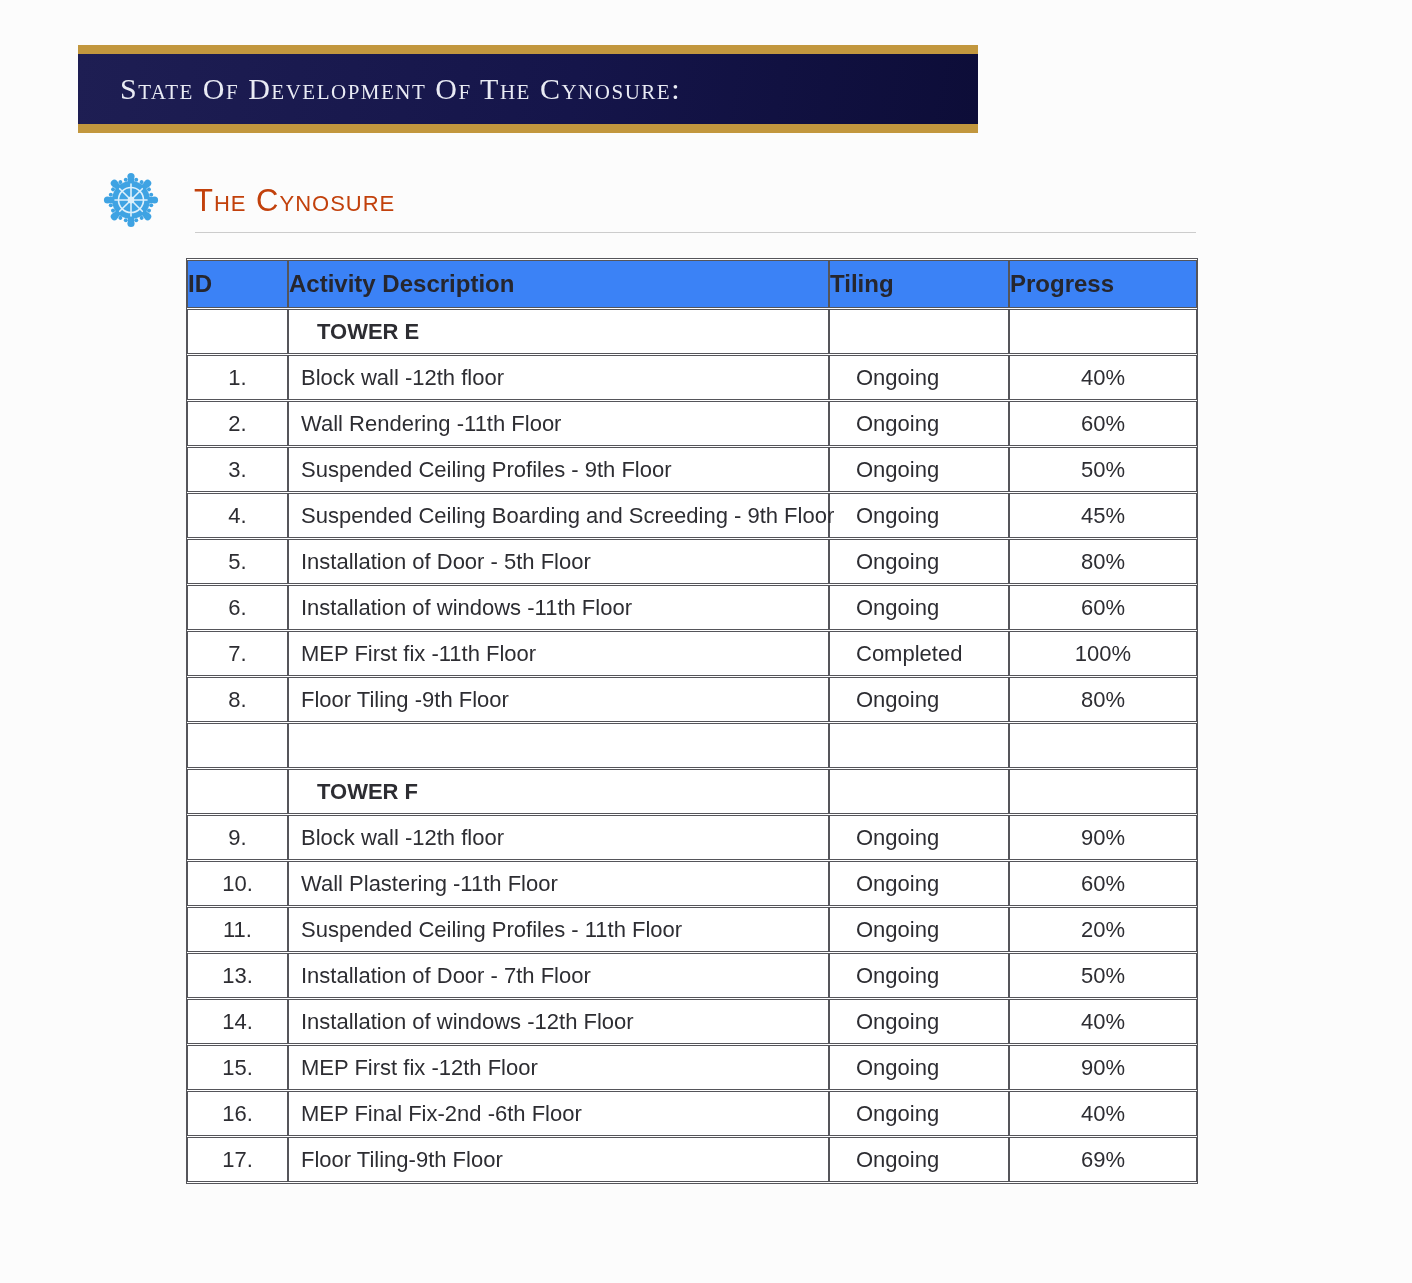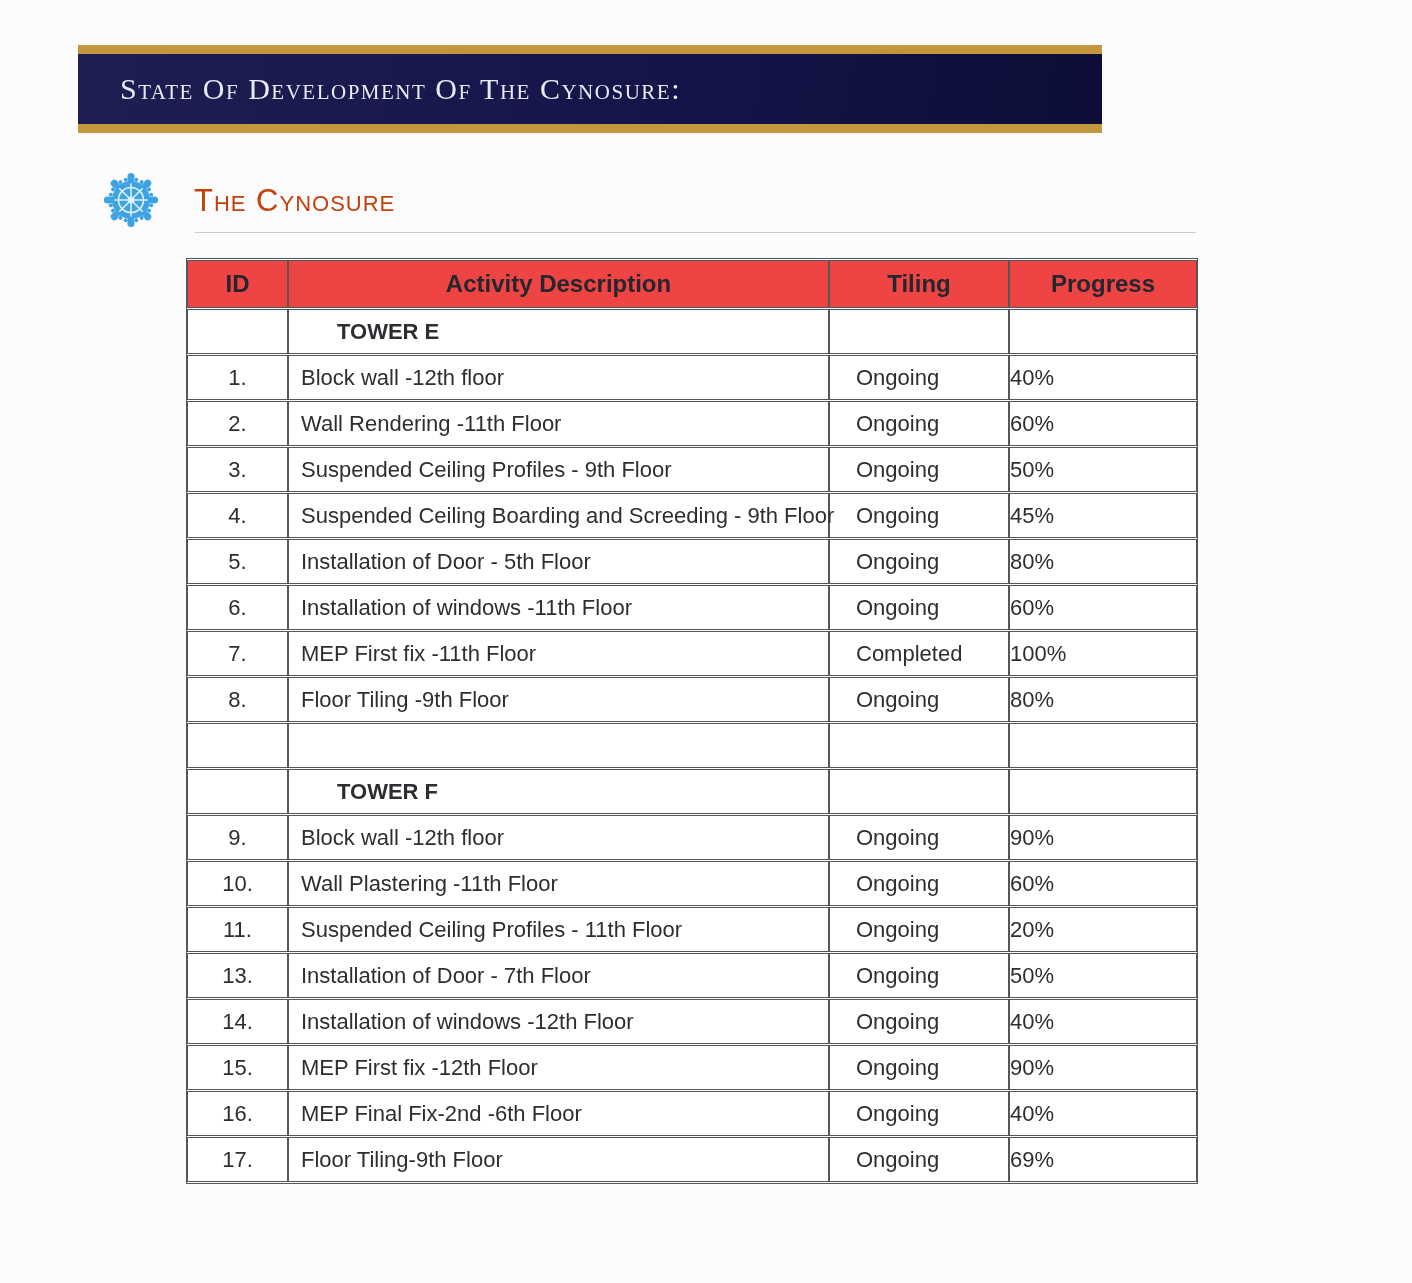--- a/index.html
+++ b/index.html
@@ -7,21 +7,21 @@
     width: 1412px; height: 1283px;
     background: #fcfcfc;
     font-family: "Liberation Sans", sans-serif;
     position: relative;
     overflow: hidden;
   }
 
   
   .banner {
     position: absolute; left: 78px; top: 45px;
-    width: 1024px; height: 88px;
+    width: 900px; height: 88px;
     box-sizing: border-box;
     border-top: 9px solid #c2973e;
     border-bottom: 9px solid #c2973e;
     background: linear-gradient(100deg, #1e1e53 0%, #15154a 55%, #0d0d38 100%);
     display: flex; align-items: center;
   }
   .banner-title {
     font-family: "Liberation Serif", serif;
     font-variant: small-caps;
     font-size: 30px;
@@ -63,35 +63,35 @@
   .report th, .report td {
     border: 1px solid #55555a;
     background: #ffffff;
     vertical-align: middle;
     font-size: 22px;
     color: #2d2d32;
     padding: 0;
     overflow: visible;
   }
   .report th {
-    background: #ef4444;
+    background: #3b82f6;
     color: #26262e;
     font-weight: bold;
     font-size: 24px;
     height: 46px;
-    text-align: center;
+    text-align: left;
   }
   .report td { height: 43px; }
 
   td.c-id { text-align: center; }
   td.c-activity { padding-left: 12px; }
   td.c-activity .cell-text { position: relative; white-space: nowrap; }
-  tr.section-row td.c-activity { padding-left: 48px; font-weight: bold; }
+  tr.section-row td.c-activity { padding-left: 28px; font-weight: bold; }
   td.c-status { padding-left: 26px; }
-  td.c-progress { text-align: left; }
+  td.c-progress { text-align: center; }
 </style>
 </head>
 <body>
 
 <div class="banner">
   <div class="banner-title">State Of Development Of The Cynosure:</div>
 </div>
 
 <svg class="logo" viewBox="0 0 60 60" xmlns="http://www.w3.org/2000/svg">
   <g fill="#3FA3E3">

